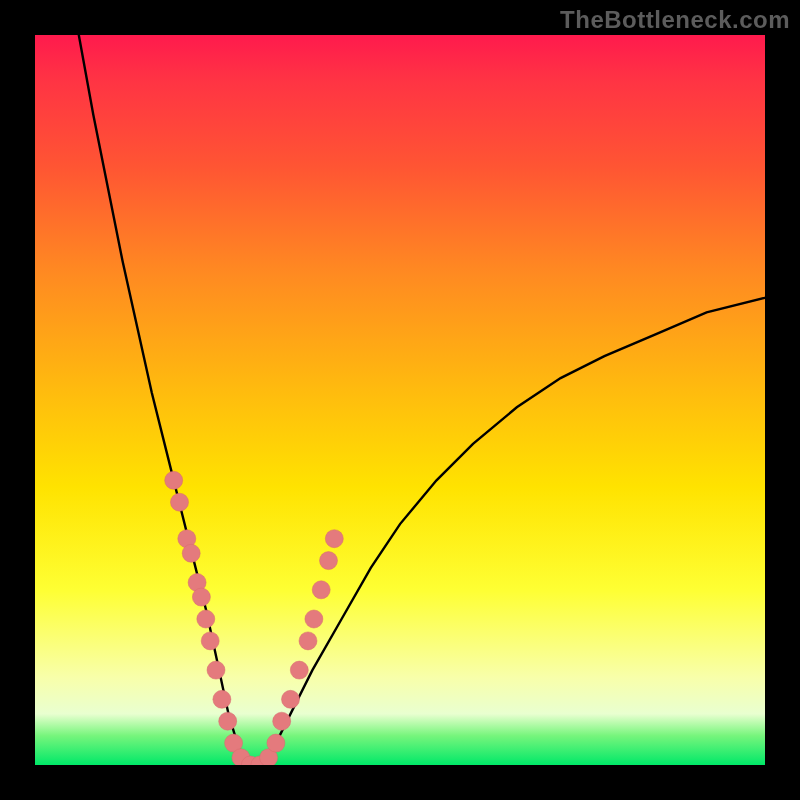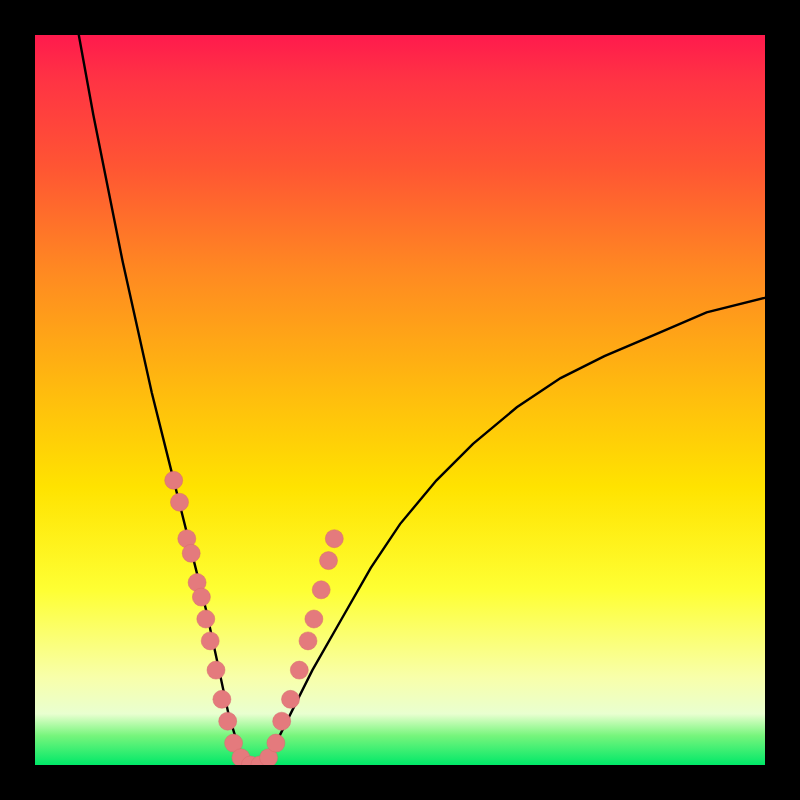--- a/index.html
+++ b/index.html
@@ -57,20 +57,21 @@
   .dot {
     fill: #e47a7d;
     stroke: #d66a6d;
     stroke-width: 0.5;
   }
 </style>
 </head>
 <body>
 
 <div class="frame">
+  <div class="watermark">TheBottleneck.com</div>
   <div class="plot-area">
     <svg class="curve" viewBox="0 0 730 730">
       <path id="curve-path" fill="none" stroke="#000" stroke-width="2.4" stroke-linecap="round" d="M43.8 0.0 L58.4 80.3 L73.0 153.3 L87.6 226.3 L102.2 292.0 L116.8 357.7 L131.4 416.1 L146.0 474.5 L160.6 532.9 L171.5 576.7 L182.5 627.8 L193.5 678.9 L204.4 715.4 L219.0 730.0 L237.3 715.4 L255.5 678.9 L277.4 635.1 L306.6 584.0 L335.8 532.9 L365.0 489.1 L401.5 445.3 L438.0 408.8 L481.8 372.3 L525.6 343.1 L569.4 321.2 L620.5 299.3 L671.6 277.4 L730.0 262.8"></path>
       <g id="marker-group">
           <circle cx="138.7" cy="445.3" r="9" class="dot"></circle>
           <circle cx="144.5" cy="467.2" r="9" class="dot"></circle>
           <circle cx="151.8" cy="503.7" r="9" class="dot"></circle>
           <circle cx="156.2" cy="518.3" r="9" class="dot"></circle>
           <circle cx="162.1" cy="547.5" r="9" class="dot"></circle>
           <circle cx="166.4" cy="562.1" r="9" class="dot"></circle>

